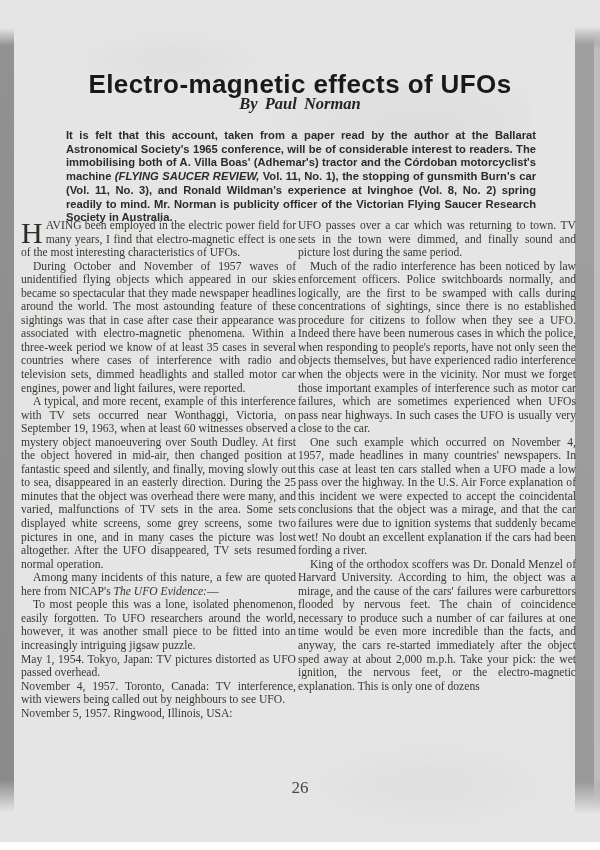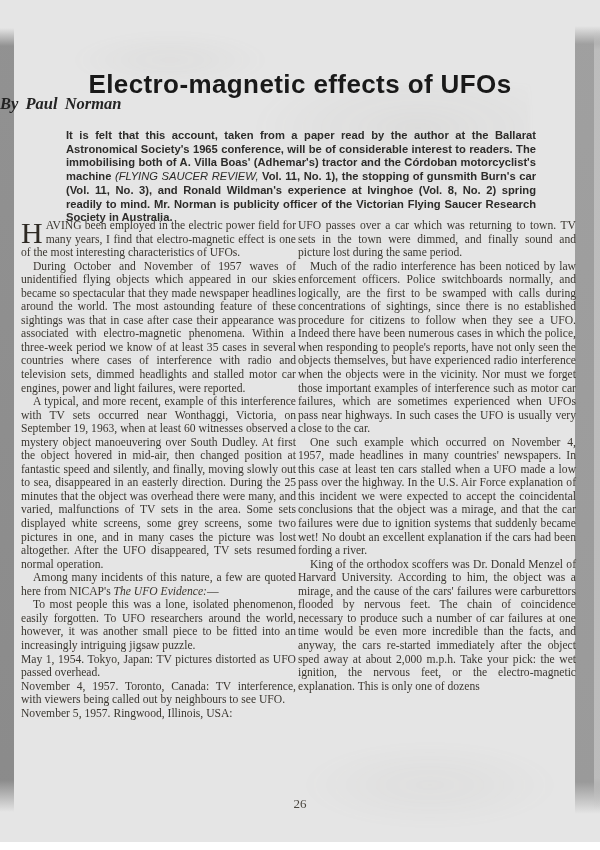--- a/index.html
+++ b/index.html
@@ -73,40 +73,41 @@
     text-align: center;
     font-family: "Liberation Sans", sans-serif;
     font-weight: bold;
     font-size: 26px;
     letter-spacing: 0.4px;
     color: #191919;
   }
   .byline {
     position: absolute;
     top: 94px; left: 0; right: 0;
+    text-align: center;
     font-family: "Liberation Serif", serif;
     font-style: italic;
     font-weight: 600;
     font-size: 16.5px;
     word-spacing: 3px;
     color: #242424;
   }
   .editorial-note {
     position: absolute;
     top: 129px;
     left: 66px;
     width: 470px;
     font-family: "Liberation Sans", sans-serif;
     font-weight: bold;
     font-size: 11.2px;
     line-height: 13.7px;
     text-align: justify;
     color: #2c2b29;
   }
-  .editorial-note .ital { font-style: italic; font-weight: 400; }
+  .editorial-note .ital { font-style: italic; font-weight: 700; }
 
   .col {
     position: absolute;
     top: 219px;
     width: 275px;
     font-size: 11.6px;
     line-height: 13.55px;
     text-align: justify;
     color: #3a362f;
   }
@@ -118,25 +119,25 @@
     float: left;
     font-size: 30px;
     line-height: 25px;
     padding: 1px 3px 0 0;
     color: #2e2a24;
   }
   .ital { font-style: italic; }
 
   .page-number {
     position: absolute;
-    top: 796px;
+    top: 778px;
     left: 0;
     width: 600px;
     text-align: center;
-    font-size: 13px;
+    font-size: 17px;
     color: #4a463f;
   }
 </style>
 </head>
 <body>
 
 <div id="page">
 
   <div class="scan-bar left"></div>
   <div class="scan-bar right"></div>

